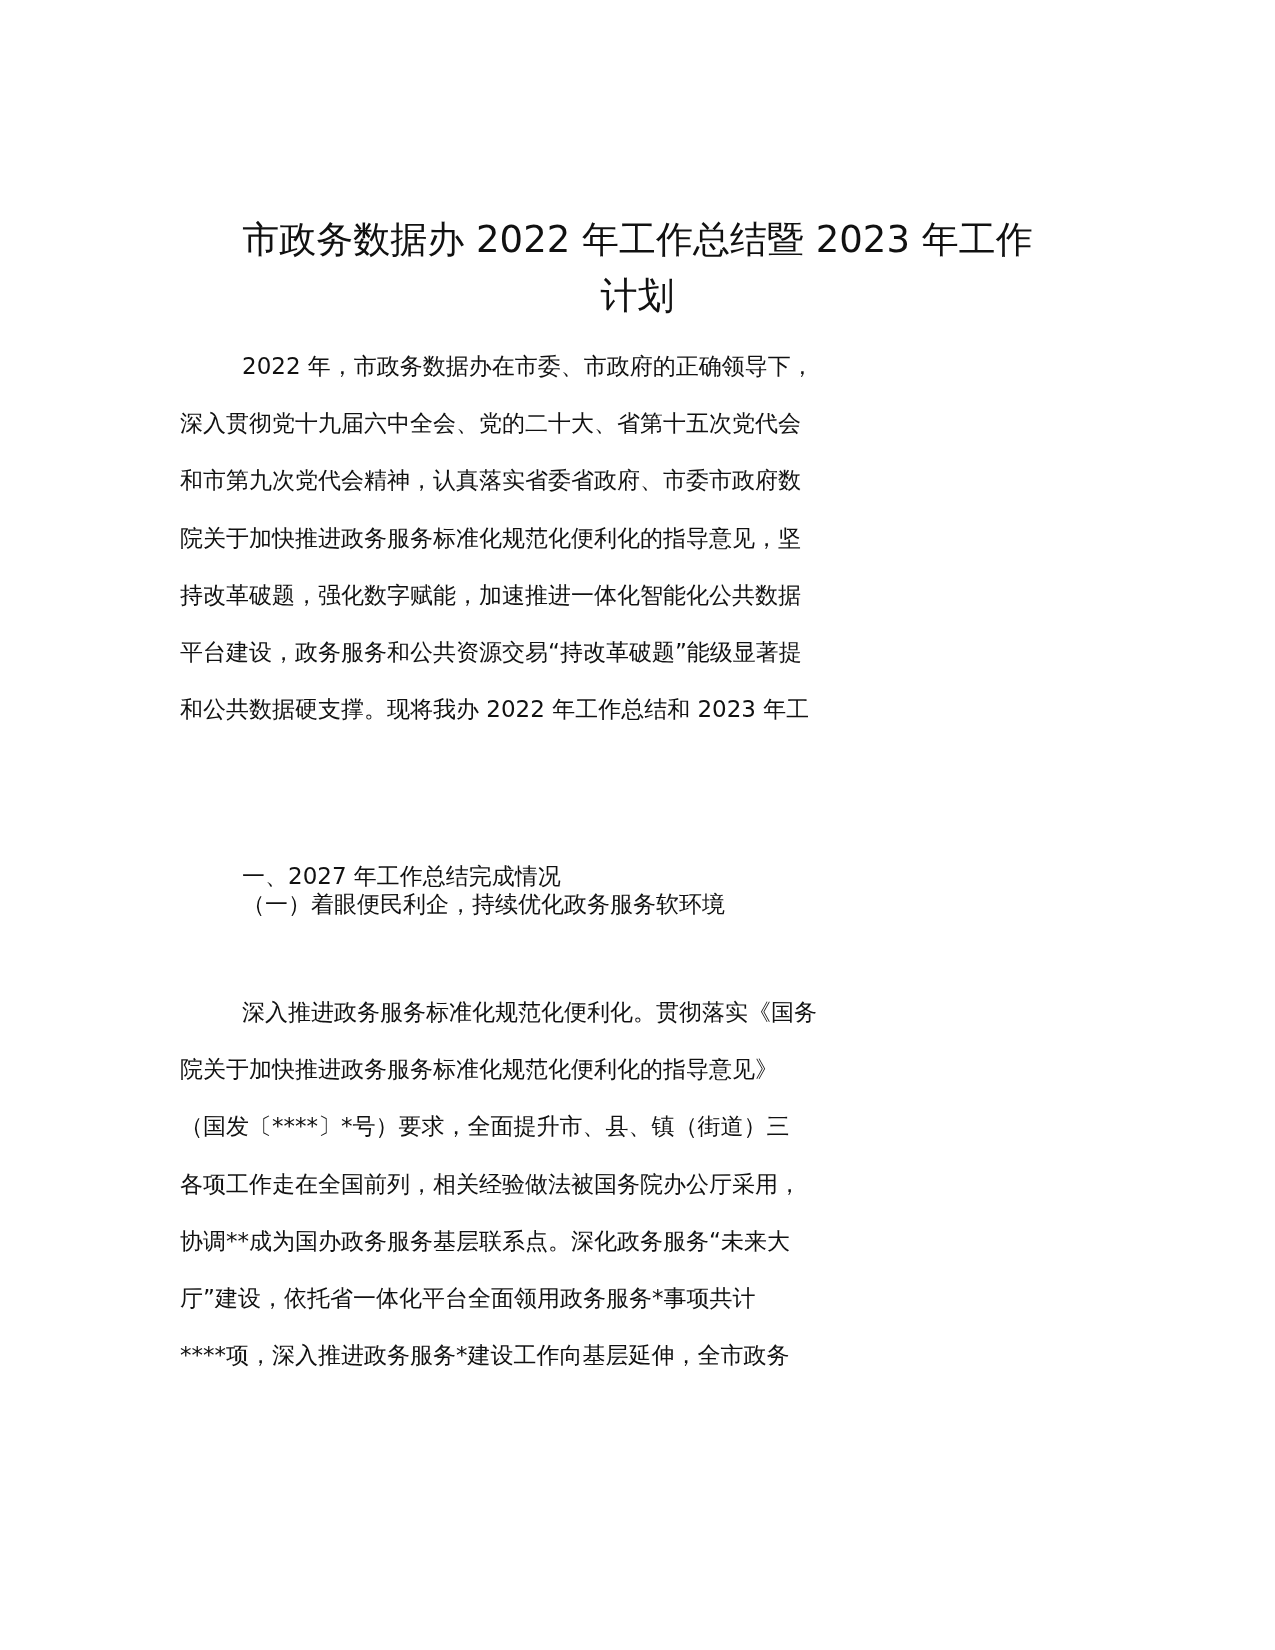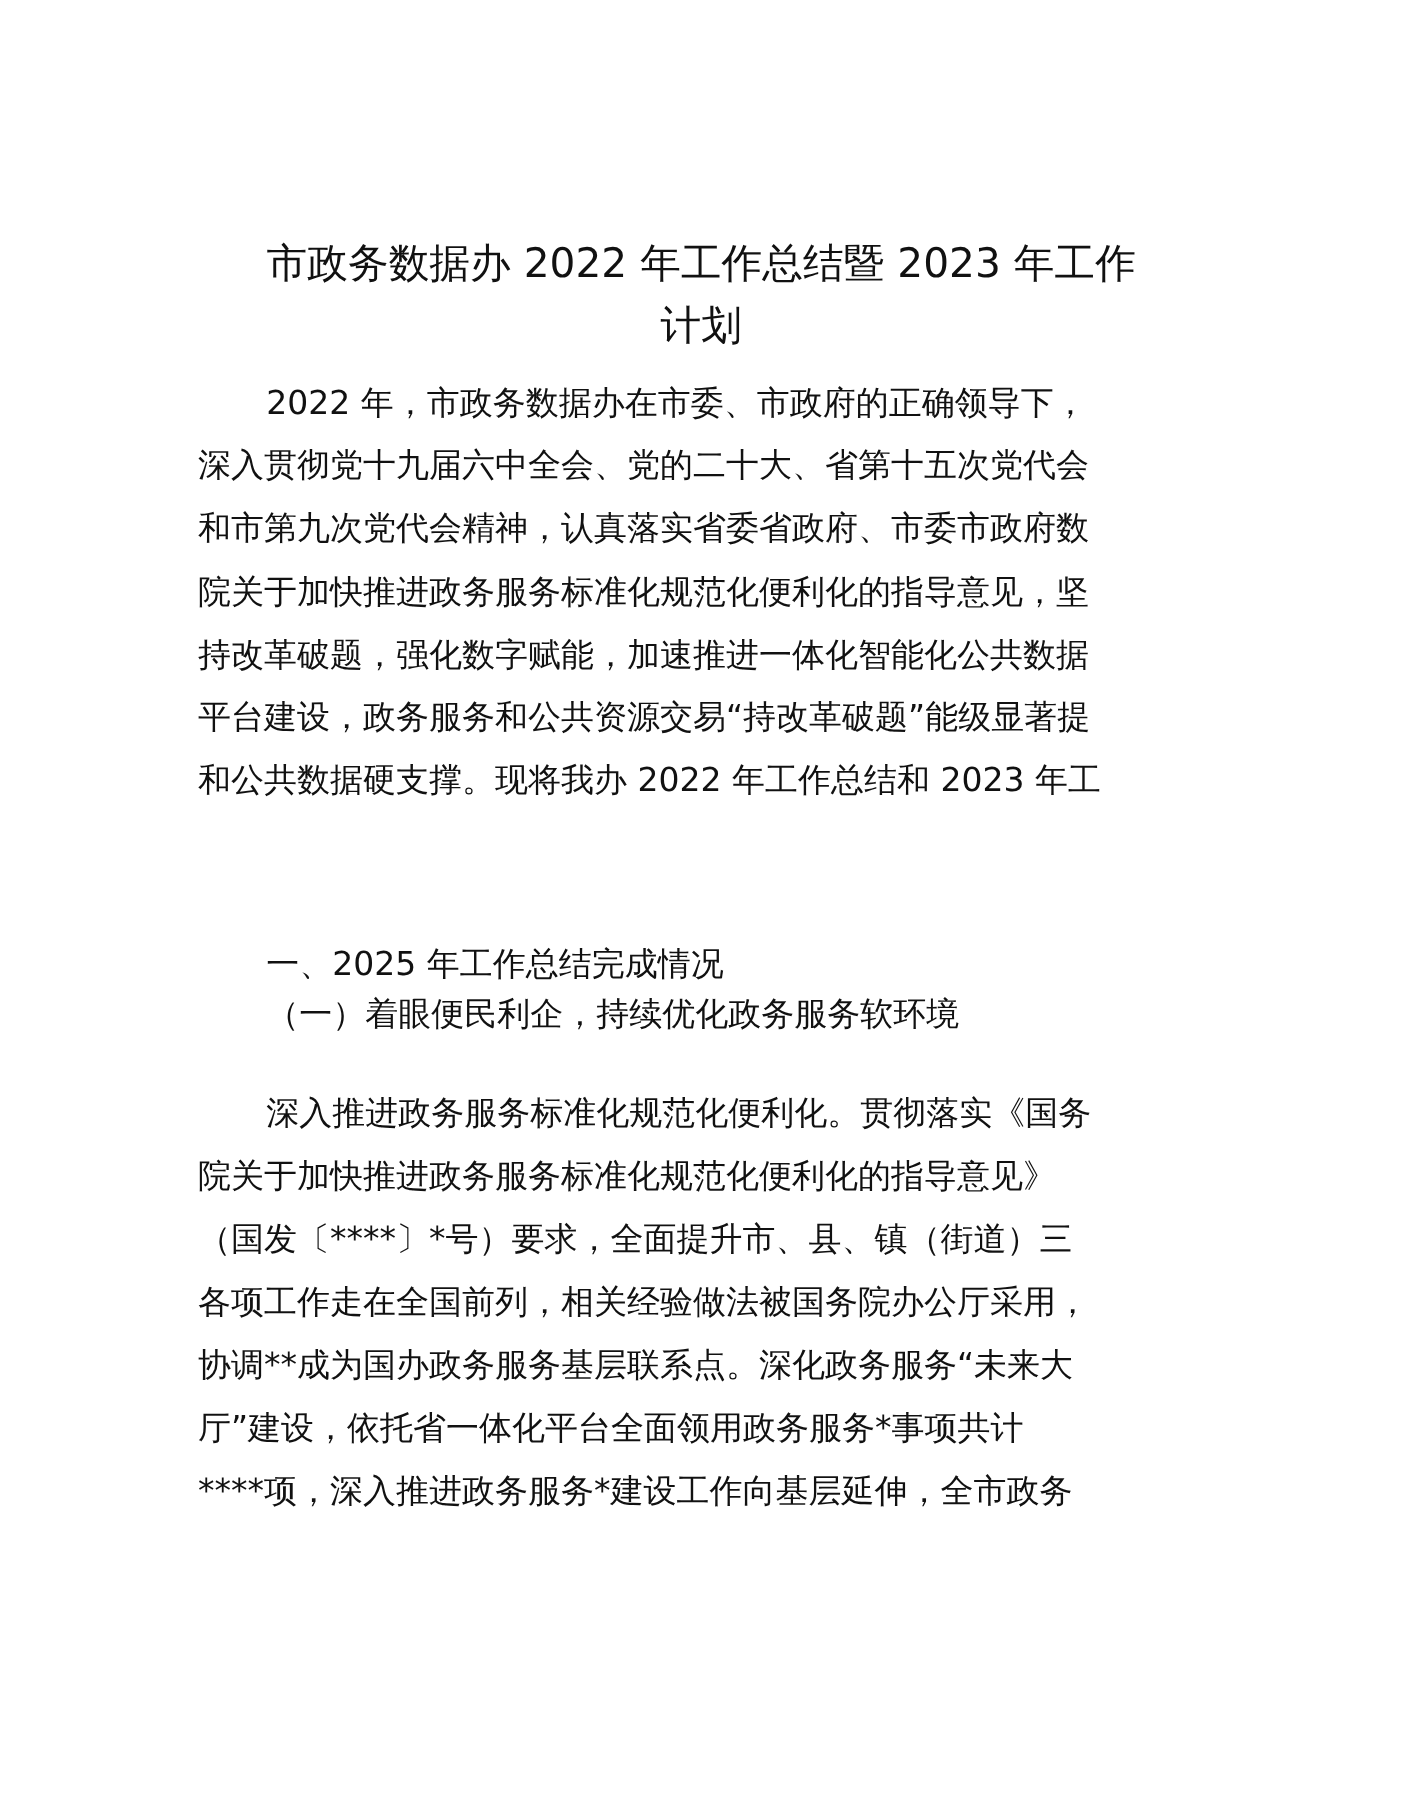--- a/index.html
+++ b/index.html
@@ -31,21 +31,21 @@
       line-height: 56px;
       color: #111;
       margin: 0;
       font-weight: normal;
     }
     .title .line { display: block; white-space: nowrap; }
     .body-text {
       position: absolute;
       left: 180px;
       width: 870px;
-      font-size: 30px;
+      font-size: 23px;
       color: #111;
     }
     .line {
       display: block;
       white-space: nowrap;
       height: 57.2px;
       line-height: 57.2px;
     }
     .indent { padding-left: 62px; }
     .heading-line { padding-left: 62px; }
@@ -64,24 +64,24 @@
     <span class="line indent">2022 年，市政务数据办在市委、市政府的正确领导下，</span>
     <span class="line">深入贯彻党十九届六中全会、党的二十大、省第十五次党代会</span>
     <span class="line">和市第九次党代会精神，认真落实省委省政府、市委市政府数</span>
     <span class="line">院关于加快推进政务服务标准化规范化便利化的指导意见，坚</span>
     <span class="line">持改革破题，强化数字赋能，加速推进一体化智能化公共数据</span>
     <span class="line">平台建设，政务服务和公共资源交易“持改革破题”能级显著提</span>
     <span class="line">和公共数据硬支撑。现将我办 2022 年工作总结和 2023 年工</span>
   </div>
 
   <div class="body-text" style="top:848px;">
-    <span class="line heading-line">一、2025 年工作总结完成情况</span>
+    <span class="line heading-line">一、2027 年工作总结完成情况</span>
   </div>
 
-  <div class="body-text" style="top:894px;">
+  <div class="body-text" style="top:876px;">
     <span class="line heading-line">（一）着眼便民利企，持续优化政务服务软环境</span>
   </div>
 
   <div class="body-text" style="top:984px;">
     <span class="line indent">深入推进政务服务标准化规范化便利化。贯彻落实《国务</span>
     <span class="line">院关于加快推进政务服务标准化规范化便利化的指导意见》</span>
     <span class="line">（国发〔****〕*号）要求，全面提升市、县、镇（街道）三</span>
     <span class="line">各项工作走在全国前列，相关经验做法被国务院办公厅采用，</span>
     <span class="line">协调**成为国办政务服务基层联系点。深化政务服务“未来大</span>
     <span class="line">厅”建设，依托省一体化平台全面领用政务服务*事项共计</span>

